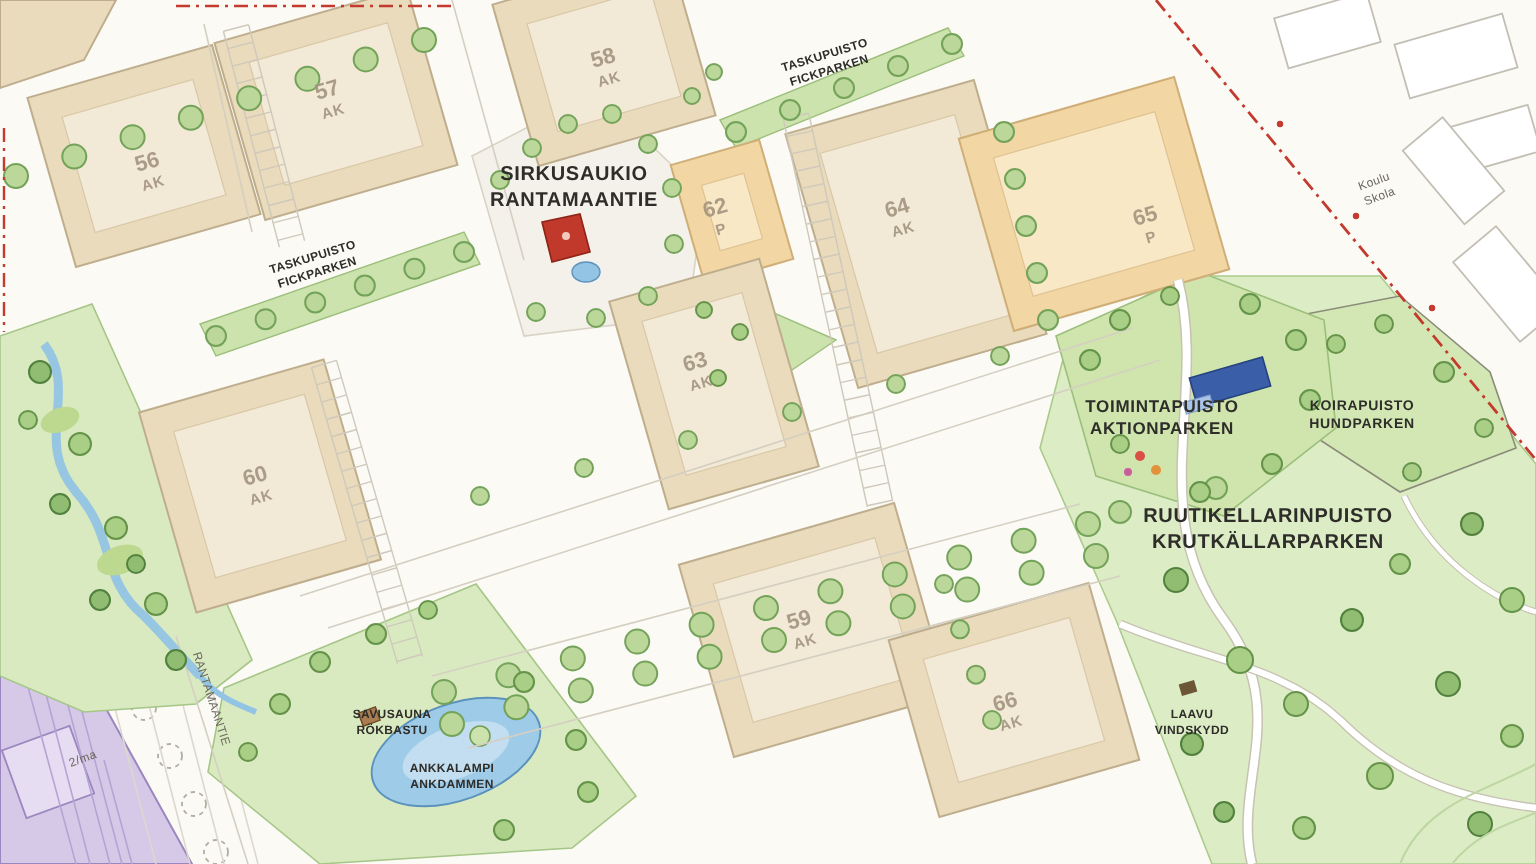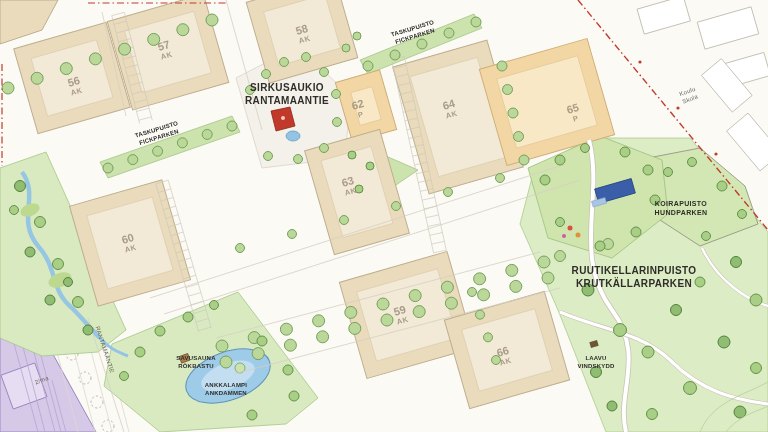--- a/index.html
+++ b/index.html
@@ -370,25 +370,29 @@
       <span>RANTAMAANTIE</span>
     </div>
 <div class="map-label xs" style="left:158px;top:134px;--rot:-17deg">
       <span>TASKUPUISTO</span>
       <span>FICKPARKEN</span>
     </div>
 <div class="map-label xs" style="left:414px;top:33px;--rot:-17deg">
       <span>TASKUPUISTO</span>
       <span>FICKPARKEN</span>
     </div>
+<div class="map-label md" style="left:581px;top:209px">
+      <span>TOIMINTAPUISTO</span>
+      <span>AKTIONPARKEN</span>
+    </div>
 <div class="map-label sm" style="left:681px;top:208px">
       <span>KOIRAPUISTO</span>
       <span>HUNDPARKEN</span>
     </div>
-<div class="map-label lg" style="left:634px;top:277px">
+<div class="map-label lg" style="left:634px;top:265px">
       <span>RUUTIKELLARINPUISTO</span>
       <span>KRUTKÄLLARPARKEN</span>
     </div>
 <div class="map-label xs" style="left:226px;top:390px">
       <span>ANKKALAMPI</span>
       <span>ANKDAMMEN</span>
     </div>
 <div class="map-label xs" style="left:196px;top:363px">
       <span>SAVUSAUNA</span>
       <span>RÖKBASTU</span>

